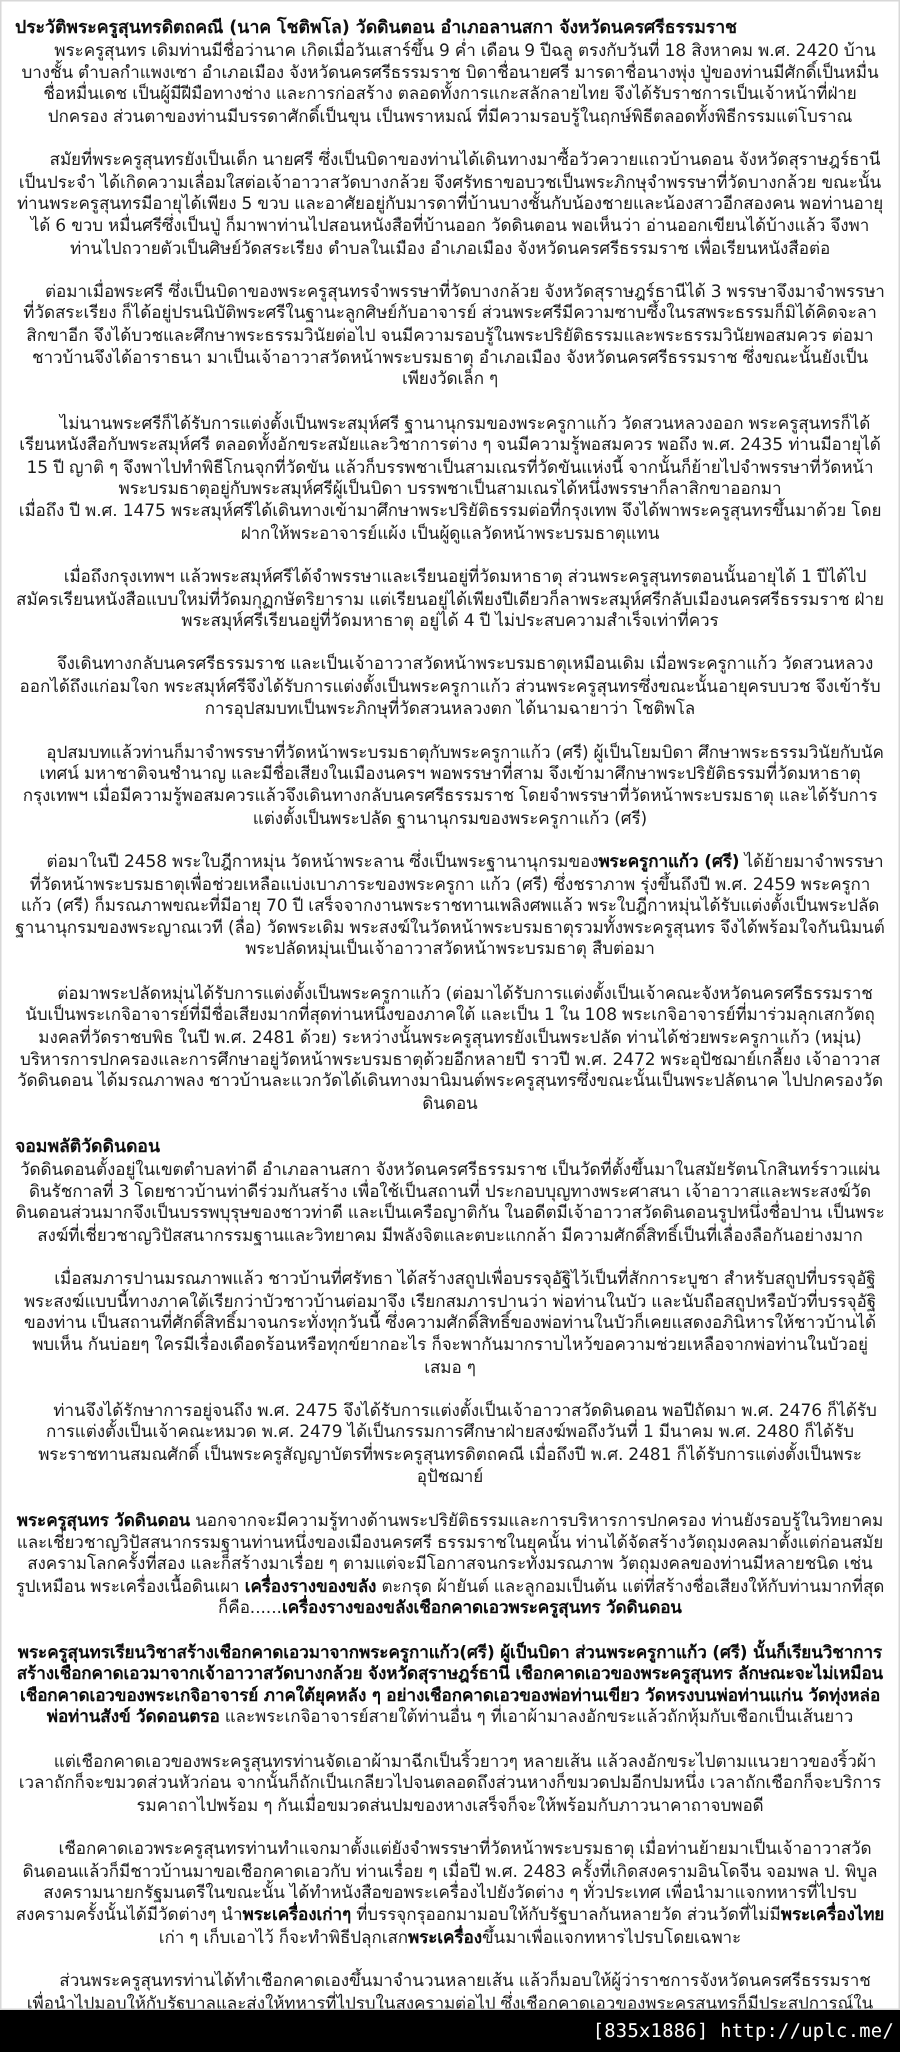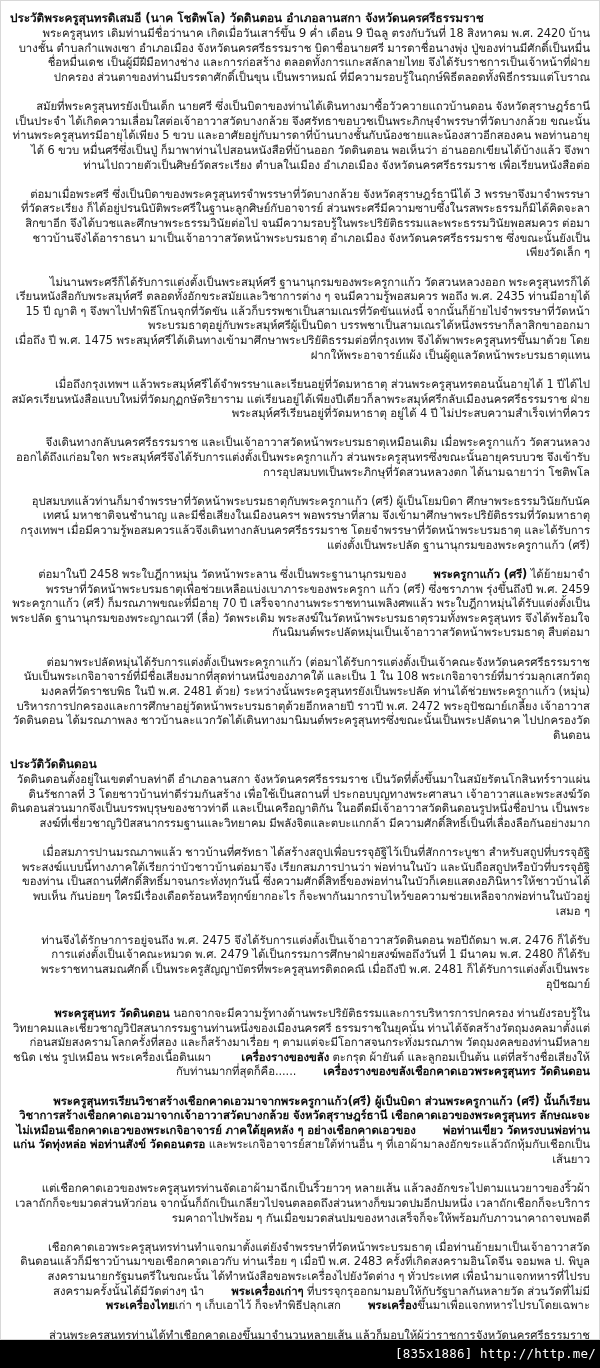--- a/index.html
+++ b/index.html
@@ -28,21 +28,21 @@
     box-sizing: border-box;
     border: 1px solid #d8d8d8;
     background: #ffffff;
     padding: 10px 9px 6px 9px;
     overflow: hidden;
   }
   .art {
     font-size: 11.4px;
     line-height: 14.62px;
     color: #1d1d1d;
-    text-align: right;
+    text-align: center;
     letter-spacing: -0.06px;
     word-spacing: -0.2px;
   }
   h1.heading {
     font-size: 11.8px;
     line-height: 15px;
     font-weight: bold;
     color: #111111;
     margin: 0 0 0 0;
     padding: 0;
@@ -62,21 +62,21 @@
     padding: 0;
   }
   p.para.indent {
     text-indent: 20px;
   }
   .spacer {
     height: 14.6px;
     line-height: 14.6px;
     font-size: 1px;
   }
-  b, .b { font-weight: bold; color: #0d0d0d; padding-left: 27px; }
+  b, .b { font-weight: bold; color: #0d0d0d; }
 
   #footer-bar {
     position: absolute;
     left: 0;
     top: 1340px;
     width: 600px;
     height: 28px;
     background: #000000;
   }
   #watermark {
@@ -92,21 +92,21 @@
     white-space: nowrap;
   }
 </style>
 </head>
 <body>
 
 <div id="page">
 
   <div id="doc-frame">
 
-    <h1 class="heading">ประวัติพระครูสุนทรดิเสมอี (นาค โชติพโล) วัดดินตอน อำเภอลานสกา จังหวัดนครศรีธรรมราช</h1>
+    <h1 class="heading">ประวัติพระครูสุนทรดิตถคณี (นาค โชติพโล) วัดดินตอน อำเภอลานสกา จังหวัดนครศรีธรรมราช</h1>
 
     <p class="art para indent">พระครูสุนทร เดิมท่านมีชื่อว่านาค เกิดเมื่อวันเสาร์ขึ้น 9 ค่ำ เดือน 9 ปีฉลู ตรงกับวันที่ 18 สิงหาคม พ.ศ. 2420 บ้านบางชั้น ตำบลกำแพงเซา อำเภอเมือง จังหวัดนครศรีธรรมราช บิดาชื่อนายศรี มารดาชื่อนางพุ่ง ปู่ของท่านมีศักดิ์เป็นหมื่น ชื่อหมื่นเดช เป็นผู้มีฝีมือทางช่าง และการก่อสร้าง ตลอดทั้งการแกะสลักลายไทย จึงได้รับราชการเป็นเจ้าหน้าที่ฝ่ายปกครอง ส่วนตาของท่านมีบรรดาศักดิ์เป็นขุน เป็นพราหมณ์ ที่มีความรอบรู้ในฤกษ์พิธีตลอดทั้งพิธีกรรมแต่โบราณ</p>
     <div class="spacer"></div>
 
     <p class="art para indent">สมัยที่พระครูสุนทรยังเป็นเด็ก นายศรี ซึ่งเป็นบิดาของท่านได้เดินทางมาซื้อวัวควายแถวบ้านดอน จังหวัดสุราษฎร์ธานี เป็นประจำ ได้เกิดความเลื่อมใสต่อเจ้าอาวาสวัดบางกล้วย จึงศรัทธาขอบวชเป็นพระภิกษุจำพรรษาที่วัดบางกล้วย ขณะนั้นท่านพระครูสุนทรมีอายุได้เพียง 5 ขวบ และอาศัยอยู่กับมารดาที่บ้านบางชั้นกับน้องชายและน้องสาวอีกสองคน พอท่านอายุได้ 6 ขวบ หมื่นศรีซึ่งเป็นปู่ ก็มาพาท่านไปสอนหนังสือที่บ้านออก วัดดินตอน พอเห็นว่า อ่านออกเขียนได้บ้างแล้ว จึงพาท่านไปถวายตัวเป็นศิษย์วัดสระเรียง ตำบลในเมือง อำเภอเมือง จังหวัดนครศรีธรรมราช เพื่อเรียนหนังสือต่อ</p>
     <div class="spacer"></div>
 
     <p class="art para indent">ต่อมาเมื่อพระศรี ซึ่งเป็นบิดาของพระครูสุนทรจำพรรษาที่วัดบางกล้วย จังหวัดสุราษฎร์ธานีได้ 3 พรรษาจึงมาจำพรรษาที่วัดสระเรียง ก็ได้อยู่ปรนนิบัติพระศรีในฐานะลูกศิษย์กับอาจารย์ ส่วนพระศรีมีความซาบซึ้งในรสพระธรรมก็มิได้คิดจะลาสิกขาอีก จึงได้บวชและศึกษาพระธรรมวินัยต่อไป จนมีความรอบรู้ในพระปริยัติธรรมและพระธรรมวินัยพอสมควร ต่อมาชาวบ้านจึงได้อาราธนา มาเป็นเจ้าอาวาสวัดหน้าพระบรมธาตุ อำเภอเมือง จังหวัดนครศรีธรรมราช ซึ่งขณะนั้นยังเป็นเพียงวัดเล็ก ๆ</p>
     <div class="spacer"></div>
 
@@ -122,21 +122,21 @@
 
     <p class="art para indent">อุปสมบทแล้วท่านก็มาจำพรรษาที่วัดหน้าพระบรมธาตุกับพระครูกาแก้ว (ศรี) ผู้เป็นโยมบิดา ศึกษาพระธรรมวินัยกับนัคเทศน์ มหาชาติจนชำนาญ และมีชื่อเสียงในเมืองนครฯ พอพรรษาที่สาม จึงเข้ามาศึกษาพระปริยัติธรรมที่วัดมหาธาตุ กรุงเทพฯ เมื่อมีความรู้พอสมควรแล้วจึงเดินทางกลับนครศรีธรรมราช โดยจำพรรษาที่วัดหน้าพระบรมธาตุ และได้รับการแต่งตั้งเป็นพระปลัด ฐานานุกรมของพระครูกาแก้ว (ศรี)</p>
     <div class="spacer"></div>
 
     <p class="art para indent"><span>ต่อมาในปี 2458 พระใบฎีกาหมุ่น วัดหน้าพระลาน ซึ่งเป็นพระฐานานุกรมของ</span><b>พระครูกาแก้ว (ศรี)</b><span> ได้ย้ายมาจำพรรษาที่วัดหน้าพระบรมธาตุเพื่อช่วยเหลือแบ่งเบาภาระของพระครูกา แก้ว (ศรี) ซึ่งชราภาพ รุ่งขึ้นถึงปี พ.ศ. 2459 พระครูกาแก้ว (ศรี) ก็มรณภาพขณะที่มีอายุ 70 ปี เสร็จจากงานพระราชทานเพลิงศพแล้ว พระใบฎีกาหมุ่นได้รับแต่งตั้งเป็นพระปลัด ฐานานุกรมของพระญาณเวที (ลื่อ) วัดพระเดิม พระสงฆ์ในวัดหน้าพระบรมธาตุรวมทั้งพระครูสุนทร จึงได้พร้อมใจกันนิมนต์พระปลัดหมุ่นเป็นเจ้าอาวาสวัดหน้าพระบรมธาตุ สืบต่อมา</span></p>
     <div class="spacer"></div>
 
     <p class="art para indent">ต่อมาพระปลัดหมุ่นได้รับการแต่งตั้งเป็นพระครูกาแก้ว (ต่อมาได้รับการแต่งตั้งเป็นเจ้าคณะจังหวัดนครศรีธรรมราช นับเป็นพระเกจิอาจารย์ที่มีชื่อเสียงมากที่สุดท่านหนึ่งของภาคใต้ และเป็น 1 ใน 108 พระเกจิอาจารย์ที่มาร่วมลุกเสกวัตถุมงคลที่วัดราชบพิธ ในปี พ.ศ. 2481 ด้วย) ระหว่างนั้นพระครูสุนทรยังเป็นพระปลัด ท่านได้ช่วยพระครูกาแก้ว (หมุ่น) บริหารการปกครองและการศึกษาอยู่วัดหน้าพระบรมธาตุด้วยอีกหลายปี ราวปี พ.ศ. 2472 พระอุปัชฌาย์เกลี้ยง เจ้าอาวาสวัดดินดอน ได้มรณภาพลง ชาวบ้านละแวกวัดได้เดินทางมานิมนต์พระครูสุนทรซึ่งขณะนั้นเป็นพระปลัดนาค ไปปกครองวัดดินดอน</p>
     <div class="spacer"></div>
 
-    <h2 class="heading">ประวัติวัดดินดอน</h2>
+    <h2 class="heading">จอมพลัติวัดดินดอน</h2>
     <p class="art para">วัดดินดอนตั้งอยู่ในเขตตำบลท่าดี อำเภอลานสกา จังหวัดนครศรีธรรมราช เป็นวัดที่ตั้งขึ้นมาในสมัยรัตนโกสินทร์ราวแผ่นดินรัชกาลที่ 3 โดยชาวบ้านท่าดีร่วมกันสร้าง เพื่อใช้เป็นสถานที่ ประกอบบุญทางพระศาสนา เจ้าอาวาสและพระสงฆ์วัดดินดอนส่วนมากจึงเป็นบรรพบุรุษของชาวท่าดี และเป็นเครือญาติกัน ในอดีตมีเจ้าอาวาสวัดดินดอนรูปหนึ่งชื่อปาน เป็นพระสงฆ์ที่เชี่ยวชาญวิปัสสนากรรมฐานและวิทยาคม มีพลังจิตและตบะแกกล้า มีความศักดิ์สิทธิ์เป็นที่เลื่องลือกันอย่างมาก</p>
     <div class="spacer"></div>
 
     <p class="art para indent">เมื่อสมภารปานมรณภาพแล้ว ชาวบ้านที่ศรัทธา ได้สร้างสถูปเพื่อบรรจุอัฐิไว้เป็นที่สักการะบูชา สำหรับสถูปที่บรรจุอัฐิพระสงฆ์แบบนี้ทางภาคใต้เรียกว่าบัวชาวบ้านต่อมาจึง เรียกสมภารปานว่า พ่อท่านในบัว และนับถือสถูปหรือบัวที่บรรจุอัฐิของท่าน เป็นสถานที่ศักดิ์สิทธิ์มาจนกระทั่งทุกวันนี้ ซึ่งความศักดิ์สิทธิ์ของพ่อท่านในบัวก็เคยแสดงอภินิหารให้ชาวบ้านได้พบเห็น กันบ่อยๆ ใครมีเรื่องเดือดร้อนหรือทุกข์ยากอะไร ก็จะพากันมากราบไหว้ขอความช่วยเหลือจากพ่อท่านในบัวอยู่เสมอ ๆ</p>
     <div class="spacer"></div>
 
     <p class="art para indent">ท่านจึงได้รักษาการอยู่จนถึง พ.ศ. 2475 จึงได้รับการแต่งตั้งเป็นเจ้าอาวาสวัดดินดอน พอปีถัดมา พ.ศ. 2476 ก็ได้รับการแต่งตั้งเป็นเจ้าคณะหมวด พ.ศ. 2479 ได้เป็นกรรมการศึกษาฝ่ายสงฆ์พอถึงวันที่ 1 มีนาคม พ.ศ. 2480 ก็ได้รับพระราชทานสมณศักดิ์ เป็นพระครูสัญญาบัตรที่พระครูสุนทรดิตถคณี เมื่อถึงปี พ.ศ. 2481 ก็ได้รับการแต่งตั้งเป็นพระอุปัชฌาย์</p>
     <div class="spacer"></div>
 
     <p class="art para"><b>พระครูสุนทร วัดดินดอน</b><span> นอกจากจะมีความรู้ทางด้านพระปริยัติธรรมและการบริหารการปกครอง ท่านยังรอบรู้ในวิทยาคมและเชี่ยวชาญวิปัสสนากรรมฐานท่านหนึ่งของเมืองนครศรี ธรรมราชในยุคนั้น ท่านได้จัดสร้างวัตถุมงคลมาตั้งแต่ก่อนสมัยสงครามโลกครั้งที่สอง และก็สร้างมาเรื่อย ๆ ตามแต่จะมีโอกาสจนกระทั่งมรณภาพ วัตถุมงคลของท่านมีหลายชนิด เช่น รูปเหมือน พระเครื่องเนื้อดินเผา </span><b>เครื่องรางของขลัง</b><span> ตะกรุด ผ้ายันต์ และลูกอมเป็นต้น แต่ที่สร้างชื่อเสียงให้กับท่านมากที่สุดก็คือ......</span><b>เครื่องรางของขลังเชือกคาดเอวพระครูสุนทร วัดดินดอน</b></p>
@@ -149,15 +149,15 @@
     <div class="spacer"></div>
 
     <p class="art para indent"><span>เชือกคาดเอวพระครูสุนทรท่านทำแจกมาตั้งแต่ยังจำพรรษาที่วัดหน้าพระบรมธาตุ เมื่อท่านย้ายมาเป็นเจ้าอาวาสวัดดินดอนแล้วก็มีชาวบ้านมาขอเชือกคาดเอวกับ ท่านเรื่อย ๆ เมื่อปี พ.ศ. 2483 ครั้งที่เกิดสงครามอินโดจีน จอมพล ป. พิบูลสงครามนายกรัฐมนตรีในขณะนั้น ได้ทำหนังสือขอพระเครื่องไปยังวัดต่าง ๆ ทั่วประเทศ เพื่อนำมาแจกทหารที่ไปรบสงครามครั้งนั้นได้มีวัดต่างๆ นำ</span><b>พระเครื่องเก่าๆ</b><span> ที่บรรจุกรุออกมามอบให้กับรัฐบาลกันหลายวัด ส่วนวัดที่ไม่มี</span><b>พระเครื่องไทย</b><span>เก่า ๆ เก็บเอาไว้ ก็จะทำพิธีปลุกเสก</span><b>พระเครื่อง</b><span>ขึ้นมาเพื่อแจกทหารไปรบโดยเฉพาะ</span></p>
     <div class="spacer"></div>
 
     <p class="art para indent">ส่วนพระครูสุนทรท่านได้ทำเชือกคาดเองขึ้นมาจำนวนหลายเส้น แล้วก็มอบให้ผู้ว่าราชการจังหวัดนครศรีธรรมราช เพื่อนำไปมอบให้กับรัฐบาลและส่งให้ทหารที่ไปรบในสงครามต่อไป ซึ่งเชือกคาดเอวของพระครูสุนทรก็มีประสปการณ์ในสงครามครั้งนั้นมาก ปากต่อปากก็เล่าต่อ ๆ กันไป จนทุกวันนี้เชือกคาดเอวของท่านก็ยังเป็นที่เสาะหาของคนเมืองนครกันอย่างยิ่ง และก็หาไม่ได้ง่าย ๆ เลย</p>
 
   </div>
 
   <div id="footer-bar"></div>
-  <div id="watermark"><span>[835x1886]</span><span>&nbsp;</span><span>http://http.me/</span></div>
+  <div id="watermark"><span>[835x1886]</span><span>&nbsp;</span><span>http://uplc.me/</span></div>
 
 </div>
 
 </body></html>

